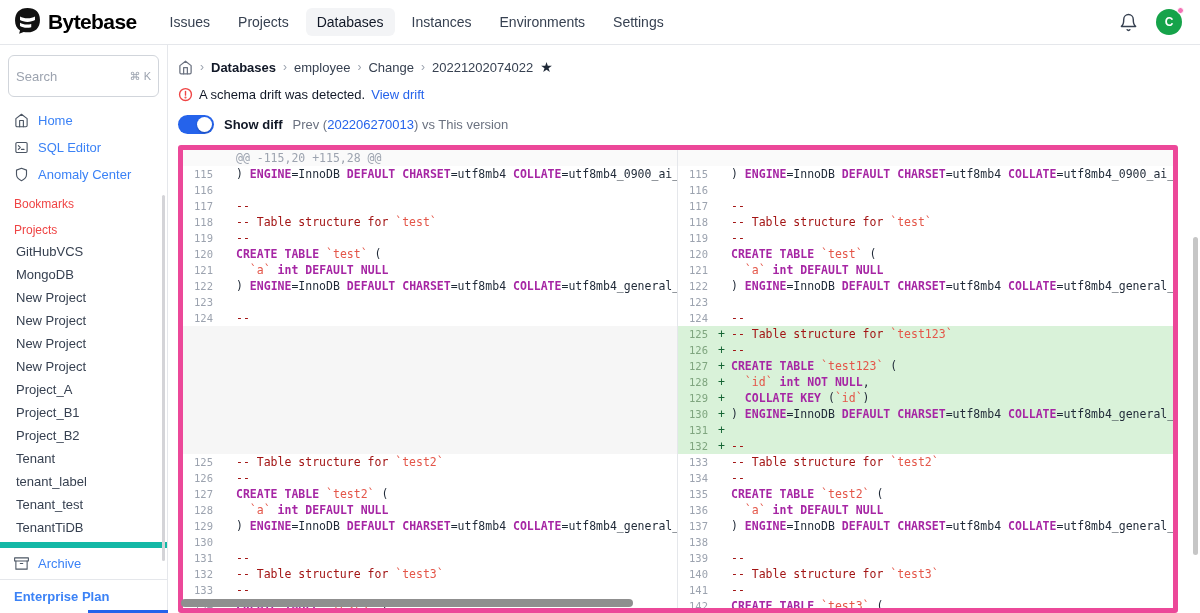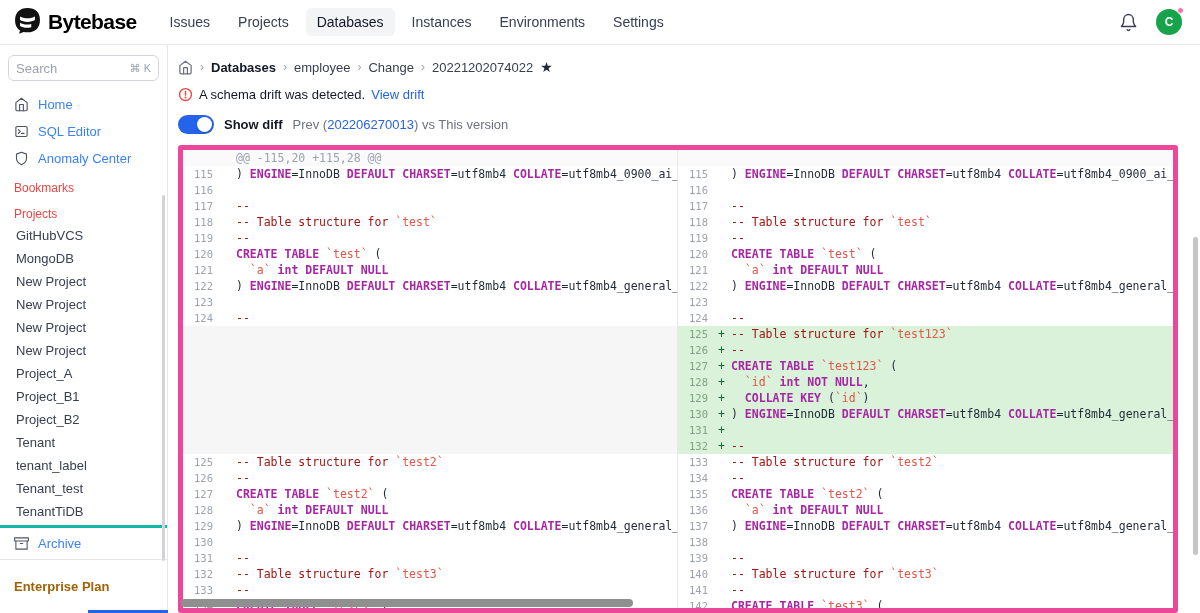--- a/index.html
+++ b/index.html
@@ -27,33 +27,33 @@
     color:#fff;font-size:12px;font-weight:700;display:flex;align-items:center;justify-content:center;}
   .avatar-dot{position:absolute;top:-2px;right:-2px;width:7px;height:7px;border-radius:50%;
     background:#f472b6;border:1px solid #fff;}
 
   
   .layout{display:flex;height:568px;}
 
   
   .sidebar{width:168px;flex:0 0 168px;border-right:1px solid #e5e7eb;display:flex;
     flex-direction:column;padding-top:10px;position:relative;background:#fff;}
-  .search-box{margin:0 8px 10px;border:1px solid #d1d5db;border-radius:6px;height:26px;
+  .search-box{margin:0 8px 10px;border:1px solid #d1d5db;border-radius:6px;height:42px;
     display:flex;align-items:center;justify-content:space-between;padding:0 7px;cursor:text;background:#fff;}
   .search-ph{color:#9ca3af;font-size:13px;}
   .kbd{color:#9ca3af;font-size:11px;}
   .side-item{display:flex;align-items:center;gap:9px;padding:6px 14px;font-size:13px;
     color:#3b82f6;cursor:pointer;}
   .sicon{display:flex;color:#4b5563;}
   .sicon svg{width:15px;height:15px;}
   .section-label{padding:9px 14px 3px;font-size:12px;color:#ef4444;}
   .proj-list{flex:1;overflow:hidden;}
   .proj-item{padding:4px 14px 4px 16px;font-size:13px;color:#374151;cursor:pointer;}
-  .archive{border-top:3px solid #14b8a6;padding-top:8px;padding-bottom:8px;}
-  .plan{border-top:1px solid #e5e7eb;padding:19px 14px;font-size:13px;font-weight:700;color:#a16207;}
+  .archive{border-top:6px solid #14b8a6;padding-top:8px;padding-bottom:8px;}
+  .plan{border-top:1px solid #e5e7eb;padding:9px 14px;font-size:13px;font-weight:700;color:#3b82f6;}
   .plan-accent{position:absolute;bottom:0;left:88px;width:80px;height:3px;background:var(--accent);}
   .side-scrollbar{position:absolute;right:2px;top:150px;width:3px;height:366px;
     background:#d4d4d8;border-radius:2px;cursor:pointer;}
 
   
   .main{flex:1;display:flex;flex-direction:column;padding:12px 22px 0 10px;overflow:hidden;position:relative;}
   .breadcrumb{display:flex;align-items:center;gap:7px;font-size:13px;color:#374151;height:20px;}
   .crumb{cursor:pointer;}
   .crumb.first{font-weight:700;color:#111827;}
   .sep{color:#9ca3af;font-size:12px;}

